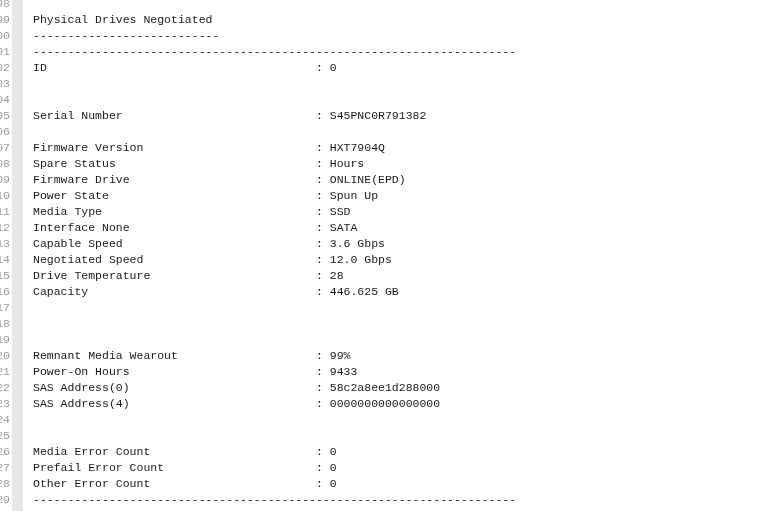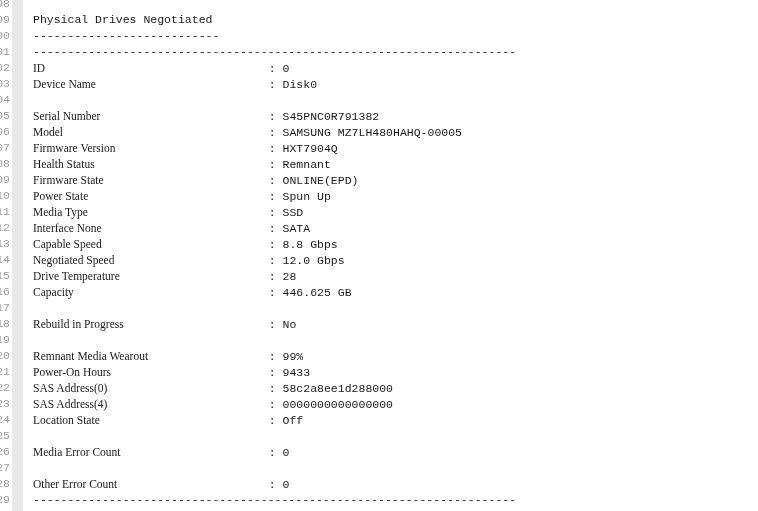--- a/index.html
+++ b/index.html
@@ -48,56 +48,55 @@
     color: var(--line-num);
     user-select: none;
   }
   .content {
     padding-left: 23px;
     white-space: pre;
   }
   .flabel {
     display: inline-block;
     min-width: 41ch;
-    font-family: Liberation Serif, serif;
   }
 </style>
 </head>
 <body>
 
 <div class="editor-surface">
   <div class="bookmark-margin"></div>
   <div class="lines" id="editor-lines">
       <div class="line"><span class="num">198</span><span class="content"></span></div>
       <div class="line"><span class="num">199</span><span class="content">Physical Drives Negotiated</span></div>
       <div class="line"><span class="num">200</span><span class="content">---------------------------</span></div>
       <div class="line"><span class="num">201</span><span class="content">----------------------------------------------------------------------</span></div>
       <div class="line"><span class="num">202</span><span class="content"><span class="flabel">ID</span><span>: </span><span>0</span></span></div>
-      <div class="line"><span class="num">203</span><span class="content"><span class="flabel">Device Name</span><span>: </span><span>Disk0</span></span></div>
+      <div class="line"><span class="num">203</span></div>
       <div class="line"><span class="num">204</span></div>
       <div class="line"><span class="num">205</span><span class="content"><span class="flabel">Serial Number</span><span>: </span><span>S45PNC0R791382</span></span></div>
-      <div class="line"><span class="num">206</span><span class="content"><span class="flabel">Model</span><span>: </span><span>SAMSUNG MZ7LH480HAHQ-00005</span></span></div>
+      <div class="line"><span class="num">206</span></div>
       <div class="line"><span class="num">207</span><span class="content"><span class="flabel">Firmware Version</span><span>: </span><span>HXT7904Q</span></span></div>
-      <div class="line"><span class="num">208</span><span class="content"><span class="flabel">Health Status</span><span>: </span><span>Remnant</span></span></div>
-      <div class="line"><span class="num">209</span><span class="content"><span class="flabel">Firmware State</span><span>: </span><span>ONLINE(EPD)</span></span></div>
+      <div class="line"><span class="num">208</span><span class="content"><span class="flabel">Spare Status</span><span>: </span><span>Hours</span></span></div>
+      <div class="line"><span class="num">209</span><span class="content"><span class="flabel">Firmware Drive</span><span>: </span><span>ONLINE(EPD)</span></span></div>
       <div class="line"><span class="num">210</span><span class="content"><span class="flabel">Power State</span><span>: </span><span>Spun Up</span></span></div>
       <div class="line"><span class="num">211</span><span class="content"><span class="flabel">Media Type</span><span>: </span><span>SSD</span></span></div>
       <div class="line"><span class="num">212</span><span class="content"><span class="flabel">Interface None</span><span>: </span><span>SATA</span></span></div>
-      <div class="line"><span class="num">213</span><span class="content"><span class="flabel">Capable Speed</span><span>: </span><span>8.8 Gbps</span></span></div>
+      <div class="line"><span class="num">213</span><span class="content"><span class="flabel">Capable Speed</span><span>: </span><span>3.6 Gbps</span></span></div>
       <div class="line"><span class="num">214</span><span class="content"><span class="flabel">Negotiated Speed</span><span>: </span><span>12.0 Gbps</span></span></div>
       <div class="line"><span class="num">215</span><span class="content"><span class="flabel">Drive Temperature</span><span>: </span><span>28</span></span></div>
       <div class="line"><span class="num">216</span><span class="content"><span class="flabel">Capacity</span><span>: </span><span>446.625 GB</span></span></div>
       <div class="line"><span class="num">217</span></div>
-      <div class="line"><span class="num">218</span><span class="content"><span class="flabel">Rebuild in Progress</span><span>: </span><span>No</span></span></div>
+      <div class="line"><span class="num">218</span></div>
       <div class="line"><span class="num">219</span></div>
       <div class="line"><span class="num">220</span><span class="content"><span class="flabel">Remnant Media Wearout</span><span>: </span><span>99%</span></span></div>
       <div class="line"><span class="num">221</span><span class="content"><span class="flabel">Power-On Hours</span><span>: </span><span>9433</span></span></div>
       <div class="line"><span class="num">222</span><span class="content"><span class="flabel">SAS Address(0)</span><span>: </span><span>58c2a8ee1d288000</span></span></div>
       <div class="line"><span class="num">223</span><span class="content"><span class="flabel">SAS Address(4)</span><span>: </span><span>0000000000000000</span></span></div>
-      <div class="line"><span class="num">224</span><span class="content"><span class="flabel">Location State</span><span>: </span><span>Off</span></span></div>
+      <div class="line"><span class="num">224</span></div>
       <div class="line"><span class="num">225</span><span class="content"></span></div>
       <div class="line"><span class="num">226</span><span class="content"><span class="flabel">Media Error Count</span><span>: </span><span>0</span></span></div>
-      <div class="line"><span class="num">227</span></div>
+      <div class="line"><span class="num">227</span><span class="content"><span class="flabel">Prefail Error Count</span><span>: </span><span>0</span></span></div>
       <div class="line"><span class="num">228</span><span class="content"><span class="flabel">Other Error Count</span><span>: </span><span>0</span></span></div>
       <div class="line"><span class="num">229</span><span class="content">----------------------------------------------------------------------</span></div>
       <div class="line"><span class="num">230</span><span class="content"></span></div>
     </div>
 </div>
 
 </body></html>

